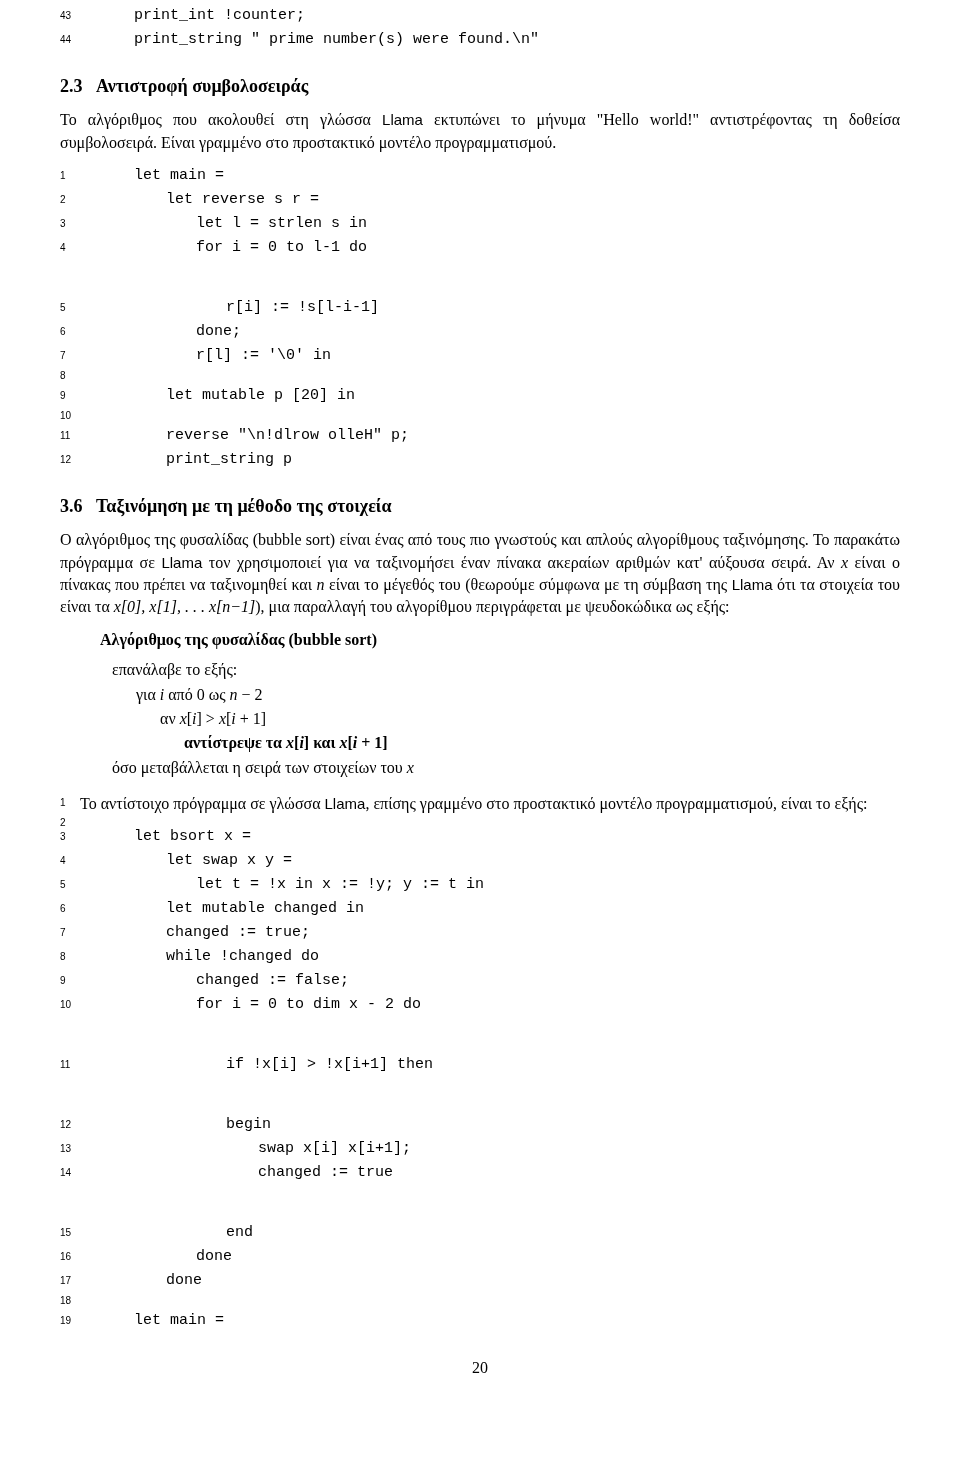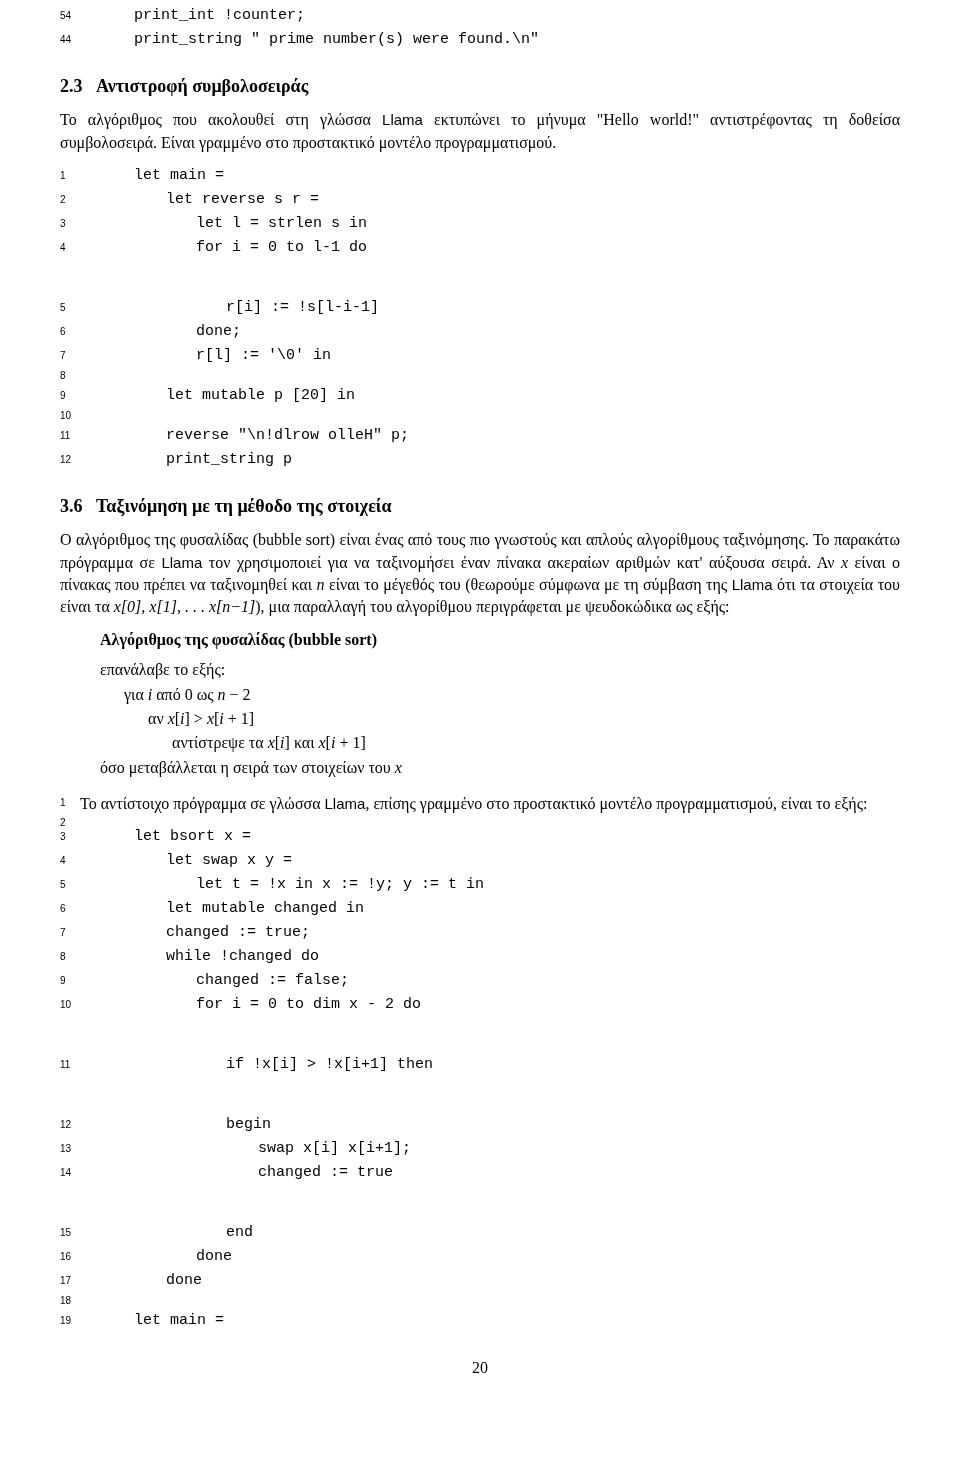--- a/index.html
+++ b/index.html
@@ -55,45 +55,45 @@
     font-size: 15px;
   }
   .algo-block {
     margin: 10px 0 14px 40px;
   }
   .algo-title {
     font-weight: bold;
     margin-bottom: 8px;
   }
   .algo-line {
-    margin: 2px 0;
+    margin: 2px 12px;
   }
   .math {
     font-family: 'Times New Roman', serif;
     font-style: italic;
   }
   .page-number {
     text-align: center;
     margin-top: 24px;
     font-size: 16px;
   }
   .ind1 { padding-left: 48px; }
   .ind2 { padding-left: 80px; }
   .ind3 { padding-left: 110px; }
   .ind4 { padding-left: 140px; margin-top: 36px; }
   .ind5 { padding-left: 172px; }
   .algind0 { padding-left: 0; }
   .algind1 { padding-left: 24px; }
   .algind2 { padding-left: 48px; }
-  .algind3 { padding-left: 72px; }
+  .algind3 { padding-left: 72px; font-weight: bold; }
 </style>
 </head>
 <body>
 
-<div class="code-block" id="code1"><div class="code-line"><span class="lineno">54</span><span class="code-text ind1">print_int !counter;</span></div><div class="code-line"><span class="lineno">44</span><span class="code-text ind1">print_string " prime number(s) were found.\n"</span></div></div>
+<div class="code-block" id="code1"><div class="code-line"><span class="lineno">43</span><span class="code-text ind1">print_int !counter;</span></div><div class="code-line"><span class="lineno">44</span><span class="code-text ind1">print_string " prime number(s) were found.\n"</span></div></div>
 
 <h3>
   <span>2.3</span>&nbsp;&nbsp;&nbsp;<span>Αντιστροφή συμβολοσειράς</span>
 </h3>
 
 <p class="para noindent">
   <span>Το αλγόριθμος που ακολουθεί στη γλώσσα </span><span class="sans">Llama</span><span> εκτυπώνει το μήνυμα "Hello world!" αντιστρέφοντας τη δοθείσα συμβολοσειρά. Είναι γραμμένο στο προστακτικό μοντέλο προγραμματισμού.</span>
 </p>
 
 <div class="code-block" id="code2"><div class="code-line"><span class="lineno">1</span><span class="code-text ind1">let main =</span></div><div class="code-line"><span class="lineno">2</span><span class="code-text ind2">let reverse s r =</span></div><div class="code-line"><span class="lineno">3</span><span class="code-text ind3">let l = strlen s in</span></div><div class="code-line"><span class="lineno">4</span><span class="code-text ind3">for i = 0 to l-1 do</span></div><div class="code-line"><span class="lineno">5</span><span class="code-text ind4">r[i] := !s[l-i-1]</span></div><div class="code-line"><span class="lineno">6</span><span class="code-text ind3">done;</span></div><div class="code-line"><span class="lineno">7</span><span class="code-text ind3">r[l] := '\0' in</span></div><div class="code-line"><span class="lineno">8</span><span class="code-text ind1"></span></div><div class="code-line"><span class="lineno">9</span><span class="code-text ind2">let mutable p [20] in</span></div><div class="code-line"><span class="lineno">10</span><span class="code-text ind1"></span></div><div class="code-line"><span class="lineno">11</span><span class="code-text ind2">reverse "\n!dlrow olleH" p;</span></div><div class="code-line"><span class="lineno">12</span><span class="code-text ind2">print_string p</span></div></div>

